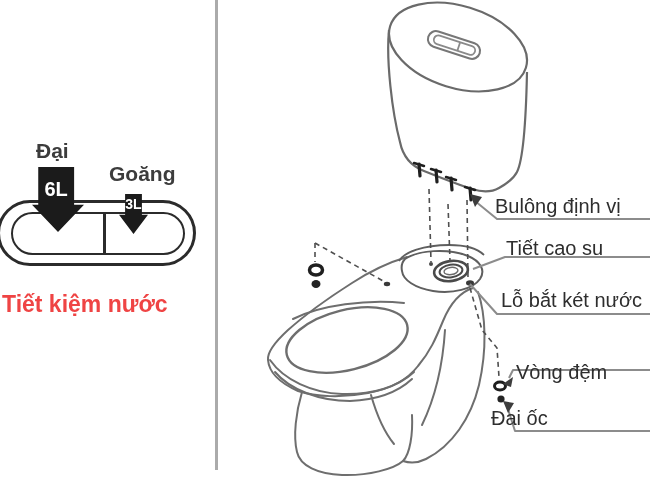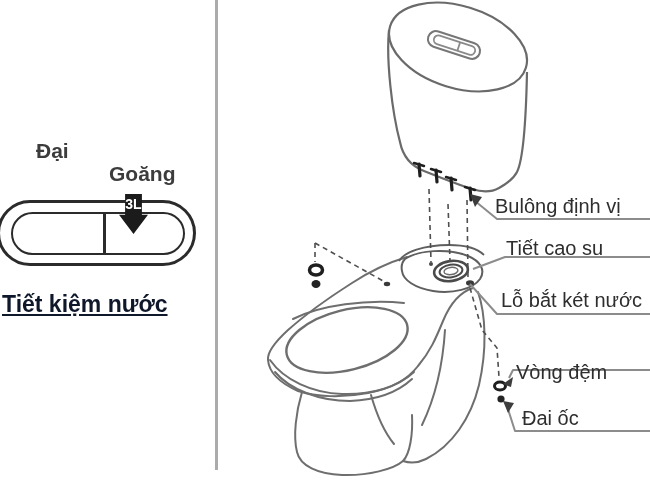--- a/index.html
+++ b/index.html
@@ -21,45 +21,48 @@
   .vol{position:absolute;color:#fff;font-weight:bold;text-align:center;}
   .vol-six{left:12%;width:69%;top:11px;font-size:20px;}
   .vol-three{left:0;width:100%;top:2px;font-size:14px;}
   .stadium-outer{position:absolute;left:-3px;top:200px;width:199px;height:66px;
     border:3px solid #2b2b2b;border-radius:33px;background:#fff;z-index:1;}
   .stadium-inner{position:absolute;left:11px;top:212px;width:174px;height:43px;
     border:2.5px solid #2b2b2b;border-radius:22px;z-index:2;}
   .stadium-split{position:absolute;left:103px;top:213px;width:2.5px;height:41px;
     background:#2b2b2b;z-index:2;}
   .caption{position:absolute;left:2px;top:291px;font-size:23px;font-weight:bold;
-    color:#0f172a;white-space:nowrap;text-decoration:underline;}
+    color:#ef4444;white-space:nowrap;}
   
   .divider{position:absolute;left:215px;top:0;width:2.5px;height:470px;background:#ababab;}
   
   .art{position:absolute;left:0;top:0;width:650px;height:480px;}
   .callout{position:absolute;font-size:20px;font-weight:normal;color:#2e2e2e;white-space:nowrap;}
   .co-0{left:495px;top:195px;}
   .co-1{left:506px;top:237px;}
   .co-2{left:501px;top:289px;}
   .co-3{left:516px;top:342px;margin-top:19px;}
-  .co-4{left:522px;top:407px;}
+  .co-4{left:491px;top:407px;}
 </style>
 </head>
 <body>
 
 <div class="canvas">
 
   <div class="panel-left">
     <div class="flush-label lbl-dai">Đại</div>
     <div class="flush-label lbl-tieu">Goăng</div>
 
     <div class="stadium-outer"></div>
     <div class="stadium-inner"></div>
     <div class="stadium-split"></div>
 
+    <div class="arrow arrow-big">
+      <span class="vol vol-six">6L</span>
+    </div>
     <div class="arrow arrow-small">
       <span class="vol vol-three">3L</span>
     </div>
 
     <div class="caption">Tiết kiệm nước</div>
   </div>
 
   <div class="divider"></div>
 
   <svg class="art" viewBox="0 0 650 480">

